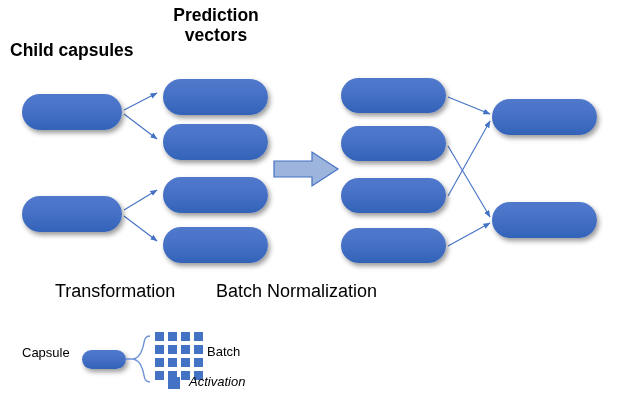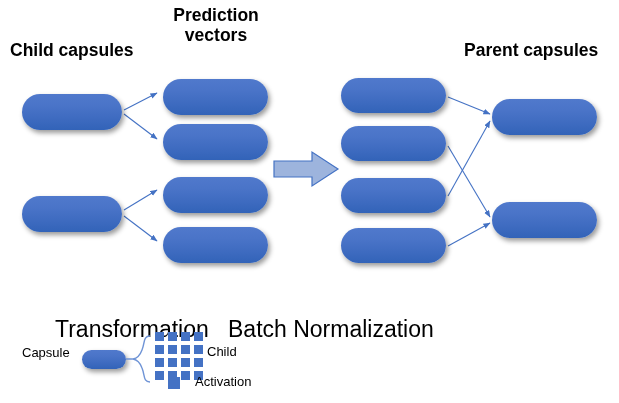--- a/index.html
+++ b/index.html
@@ -22,21 +22,21 @@
 
   
   .label {
     position: absolute;
     color: #000000;
     font-weight: 700;
     white-space: pre;
     line-height: 1.12;
   }
   .label.hdr   { font-size: 17.5px; }
-  .label.stage { font-size: 23px; font-weight: 400; margin-top: 36px; }
+  .label.stage { font-size: 18px; font-weight: 400; }
   .label.legend-md { font-size: 13px; font-weight: 400; }
   .center { text-align: center; }
 
   
   .capsule {
     position: absolute;
     border-radius: 999px;
     background: linear-gradient(to bottom, #5079cc 0%, #4a74c8 32%, #3e6bc0 68%, #3263b8 100%);
     box-shadow: 2px 3px 5px rgba(0,0,0,0.40);
   }
@@ -75,25 +75,24 @@
 </head>
 <body>
 
 <div id="canvas">
 
   <div class="label hdr" style="left:10px; top:41px;">Child capsules</div>
 
   <div class="label hdr center" style="left:157px; top:6px; width:118px;">Prediction
 vectors</div>
 
-  <div class="label hdr" style="left:464px; top:41px;">Parent capsules</div>
 
   <div class="label stage" style="left:55px; top:281px;">Transformation</div>
 
-  <div class="label stage" style="left:228px; top:281px;">Batch Normalization</div>
+  <div class="label stage" style="left:216px; top:281px;">Batch Normalization</div>
 
 
   <svg class="overlay">
     <defs>
       <marker id="arrowhead" markerWidth="7" markerHeight="7" refX="6" refY="2.6" orient="auto" markerUnits="strokeWidth">
         <path d="M0,0 L6.5,2.6 L0,5.2 z" fill="#4472c4"></path>
       </marker>
     </defs>
 
     <line x1="124" y1="110" x2="157" y2="93" stroke="#4472c4" stroke-width="1.1" marker-end="url(#arrowhead)"></line>
@@ -149,19 +148,19 @@
     <span class="pose-cell"></span>
     <span class="pose-cell"></span>
     <span class="pose-cell"></span>
     <span class="pose-cell"></span>
     <span class="pose-cell"></span>
     <span class="pose-cell"></span>
     <span class="pose-cell"></span>
     <span class="pose-cell"></span>
   </div>
 
-  <div class="label legend-md" style="left:207px; top:345px;">Child</div>
+  <div class="label legend-md" style="left:207px; top:345px;">Batch</div>
 
   <div class="act-square" style="left:168px; top:377px;"></div>
 
-  <div class="label legend-md" style="left:195px; top:375px;">Activation</div>
+  <div class="label legend-md" style="left:189px; top:375px;font-style:italic;">Activation</div>
 
 </div>
 
 </body></html>

